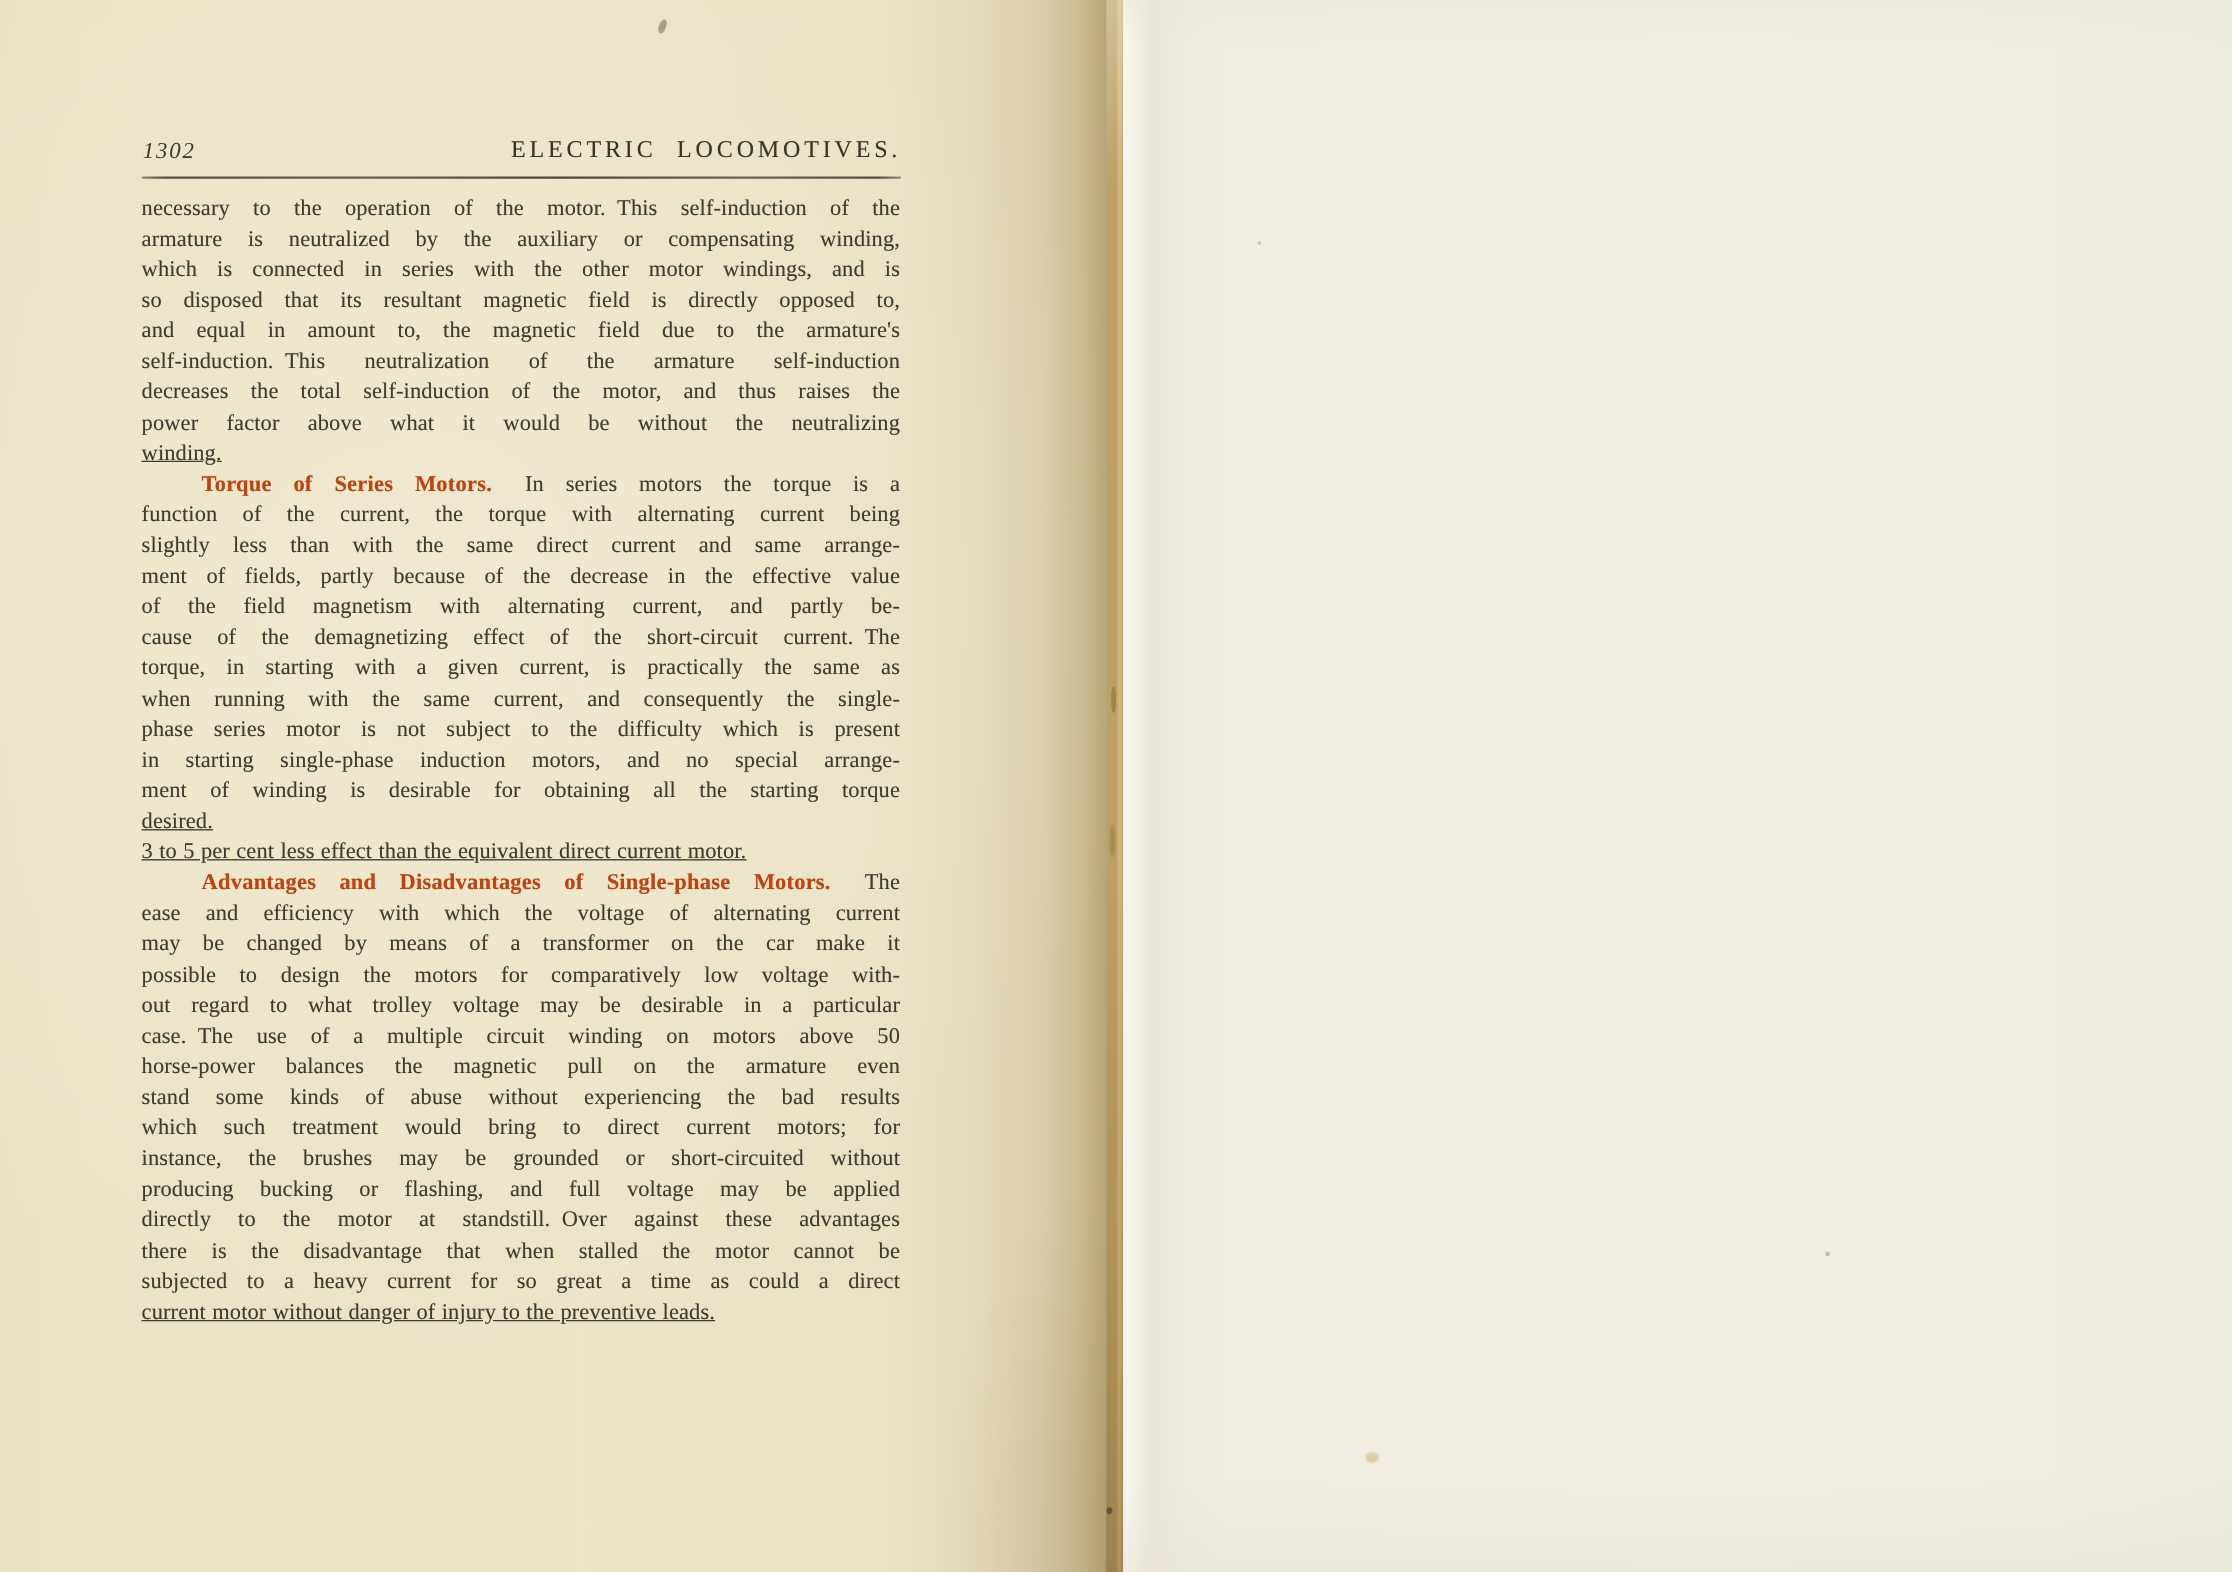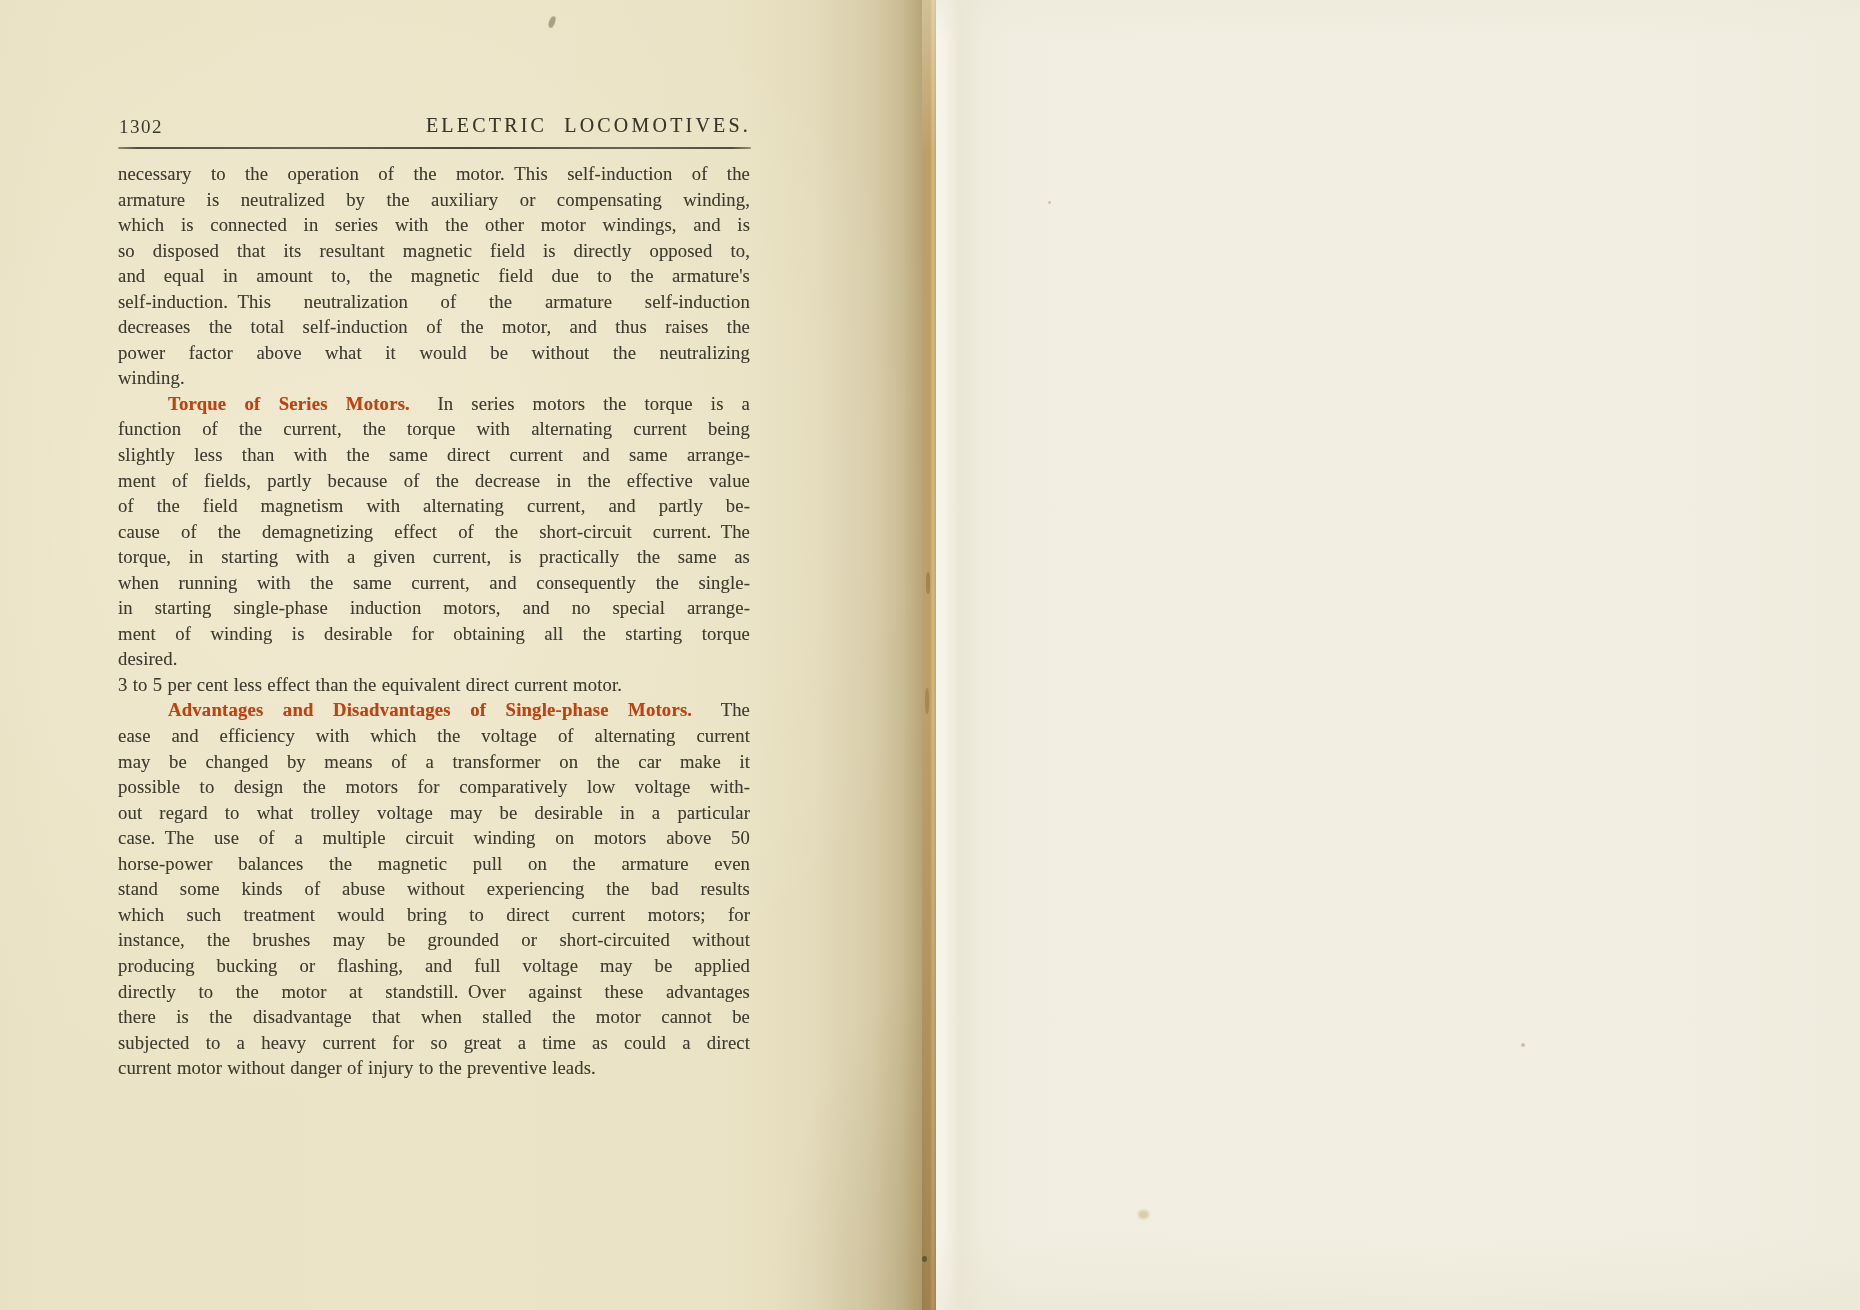--- a/index.html
+++ b/index.html
@@ -47,21 +47,21 @@
       linear-gradient(180deg, rgba(235,231,216,0.5) 0%, rgba(235,231,216,0) 3%, rgba(235,231,216,0) 94%, rgba(233,228,211,0.5) 100%),
       linear-gradient(90deg,
         #f8f6ec 0%, #f5f2e7 0.9%, #ebe7d6 2.6%, #efecdd 5.2%,
         #f1eee1 9%, #f2efe2 55%, #f1eee1 84%, #efecde 100%);
   }
 
   
   .running-head { position: absolute; left: 118px; top: 114px; width: 633px; height: 32px; color: #3a372c; }
   .page-number {
     position: absolute; left: 1px; top: 2px;
-    font-size: 19px; letter-spacing: 1.5px; color: #3b382e;
+    font-size: 19px; letter-spacing: 1.5px; color: #3b382e; font-style: italic;
   }
   .running-title {
     text-align: right; padding-left: 10px;
     font-size: 20px; letter-spacing: 3.2px; word-spacing: 9px;
     color: #393629; text-shadow: 0 0 0.6px rgba(57,54,41,0.35);
   }
   .head-rule {
     position: absolute; left: 118px; top: 147px; width: 633px; height: 2px;
     border-radius: 1px;
     background: linear-gradient(90deg,
@@ -70,21 +70,21 @@
   }
 
   .body-text {
     position: absolute; left: 118px; top: 161px; width: 632px;
     font-size: 18.7px; line-height: 25.55px;
     color: #3e3b30;
     text-shadow: 0 0 0.6px rgba(62,59,48,0.34);
     word-spacing: 0.5px; letter-spacing: 0.1px;
   }
   .line { text-align: justify; text-align-last: justify; }
-  .line.last { text-align-last: left; }
+  .line.last { text-align-last: left; text-decoration: underline; }
   .line.indent { text-indent: 50px; }
   .lead { font-weight: bold; color: #c2410c; letter-spacing: 0.2px; }
 
   
   .speck { position: absolute; pointer-events: none; }
   .speck-curl  { left: 549px;  top: 16px;   width: 6px;  height: 12px; background: rgba(100,92,62,0.5);  border-radius: 60% 40% 55% 45%; transform: rotate(15deg); filter: blur(0.4px); }
   .edge-nick-1 { left: 926px;  top: 572px;  width: 4px;  height: 22px; background: rgba(125,95,45,0.42); border-radius: 40%; filter: blur(0.6px); }
   .edge-nick-2 { left: 925px;  top: 688px;  width: 4px;  height: 26px; background: rgba(120,92,45,0.34); border-radius: 40%; filter: blur(0.7px); }
   .gutter-dot  { left: 922px;  top: 1256px; width: 5px;  height: 6px;  background: rgba(70,62,44,0.65);  border-radius: 50%; }
   .stain-tan   { left: 1138px; top: 1210px; width: 11px; height: 9px;  background: rgba(205,183,130,0.6); border-radius: 50%; filter: blur(1px); }
@@ -117,20 +117,21 @@
       <div class="line">power factor above what it would be without the neutralizing</div>
       <div class="line last">winding.</div>
       <div class="line indent"><span class="lead">Torque of Series Motors.</span>  In series motors the torque is a</div>
       <div class="line">function of the current, the torque with alternating current being</div>
       <div class="line">slightly less than with the same direct current and same arrange-</div>
       <div class="line">ment of fields, partly because of the decrease in the effective value</div>
       <div class="line">of the field magnetism with alternating current, and partly be-</div>
       <div class="line">cause of the demagnetizing effect of the short-circuit current. The</div>
       <div class="line">torque, in starting with a given current, is practically the same as</div>
       <div class="line">when running with the same current, and consequently the single-</div>
+      <div class="line">phase series motor is not subject to the difficulty which is present</div>
       <div class="line">in starting single-phase induction motors, and no special arrange-</div>
       <div class="line">ment of winding is desirable for obtaining all the starting torque</div>
       <div class="line last">desired.</div>
       <div class="line last">3 to 5 per cent less effect than the equivalent direct current motor.</div>
       <div class="line indent"><span class="lead">Advantages and Disadvantages of Single-phase Motors.</span>  The</div>
       <div class="line">ease and efficiency with which the voltage of alternating current</div>
       <div class="line">may be changed by means of a transformer on the car make it</div>
       <div class="line">possible to design the motors for comparatively low voltage with-</div>
       <div class="line">out regard to what trolley voltage may be desirable in a particular</div>
       <div class="line">case. The use of a multiple circuit winding on motors above 50</div>

